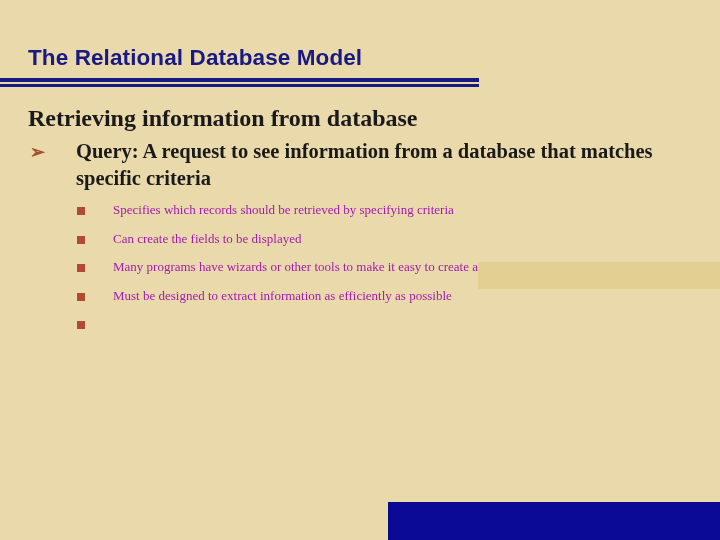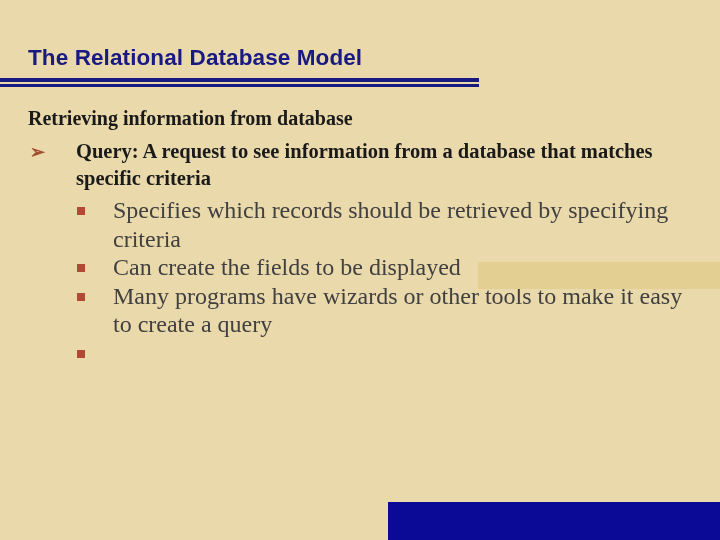--- a/index.html
+++ b/index.html
@@ -78,21 +78,21 @@
     top: 88px;
     width: 720px;
   }
 
   .level0 {
     position: relative;
     margin: 0;
     padding: 0 0 0 28px;
     font-family: "Liberation Serif", serif;
     font-weight: bold;
-    font-size: 20px;
+    font-size: 24px;
     line-height: 28px;
     color: #1a1a1a;
     white-space: nowrap;
   }
 
   .level1 {
     position: relative;
     margin: 6px 0 0 0;
     padding: 0 0 0 76px;
     font-family: "Liberation Serif", serif;
@@ -119,23 +119,23 @@
     margin: 4px 0 0 0;
     padding: 0;
     list-style: none;
   }
   .level2 {
     position: relative;
     padding: 0 0 0 113px;
     margin: 0;
     font-family: "Liberation Serif", serif;
     font-weight: normal;
-    font-size: 24px;
+    font-size: 13px;
     line-height: 28.5px;
-    color: #404040;
+    color: #a21caf;
   }
   .level2 .marker {
     position: absolute;
     left: 77px;
     top: 11px;
     width: 8px;
     height: 8px;
     background: #b04a32;
   }
   .level2 .text {
@@ -191,20 +191,21 @@
       <li class="level2">
         <span class="marker"></span>
         <span class="text">Can create the fields to be displayed</span>
       </li>
       <li class="level2">
         <span class="marker"></span>
         <span class="text">Many programs have wizards or other tools to make it easy to create a query</span>
       </li>
       <li class="level2">
         <span class="marker"></span>
+        <span class="text">Must be designed to extract information as efficiently as possible</span>
       </li>
       <li class="level2">
         <span class="marker"></span>
       </li>
     </ul>
 
   </div>
 
   <div class="tan-block"></div>
   <div class="navy-block"></div>

